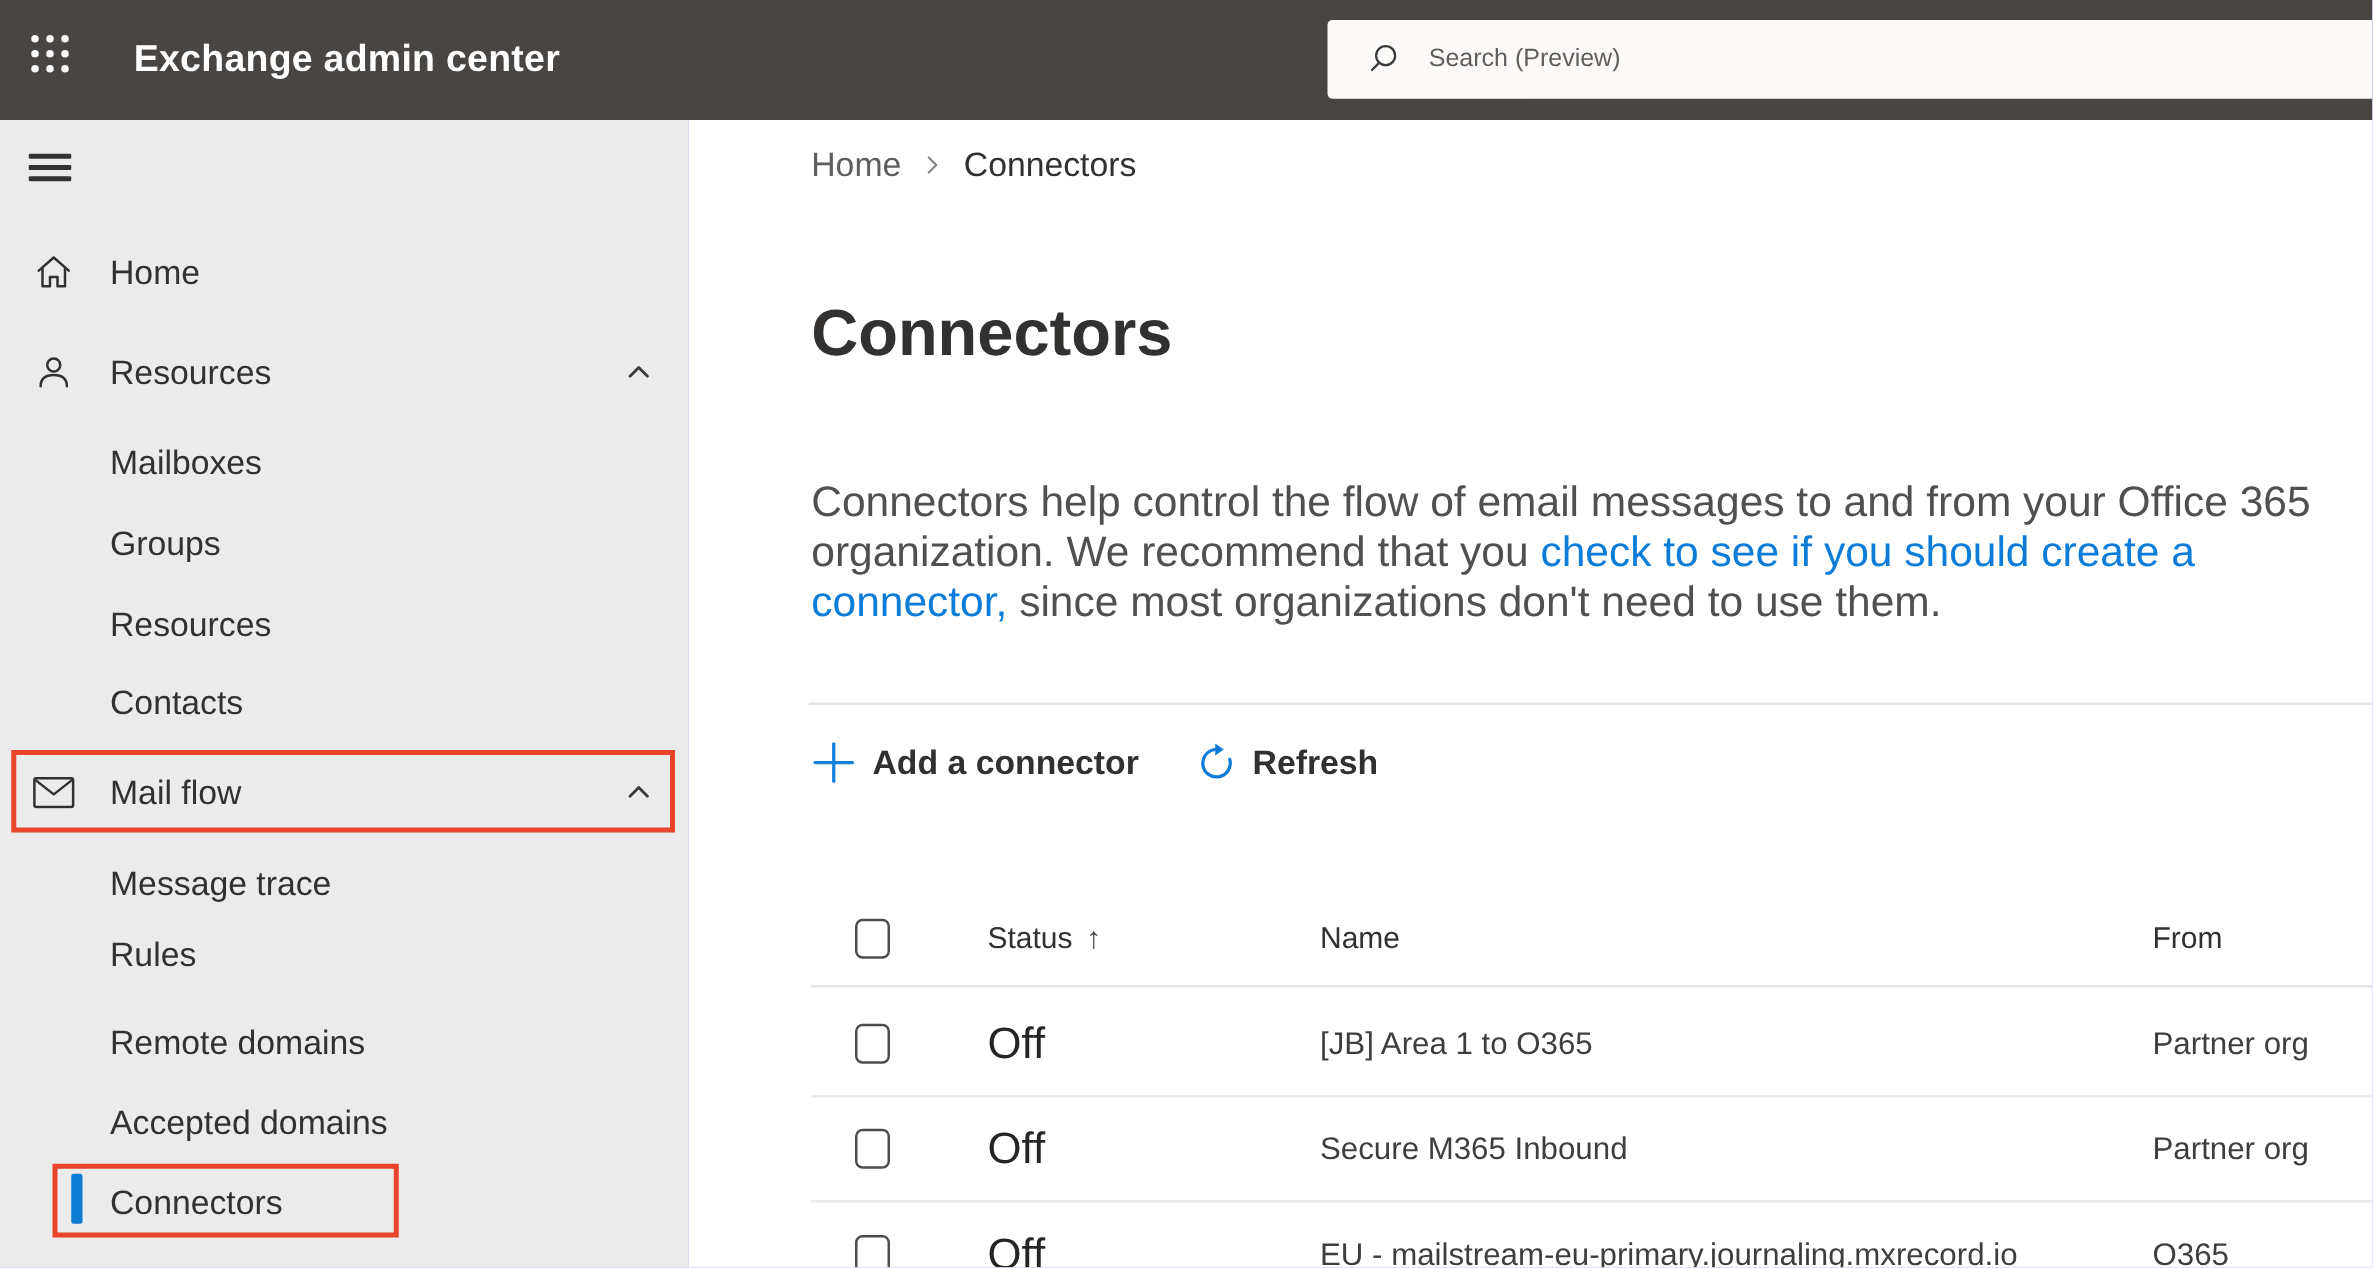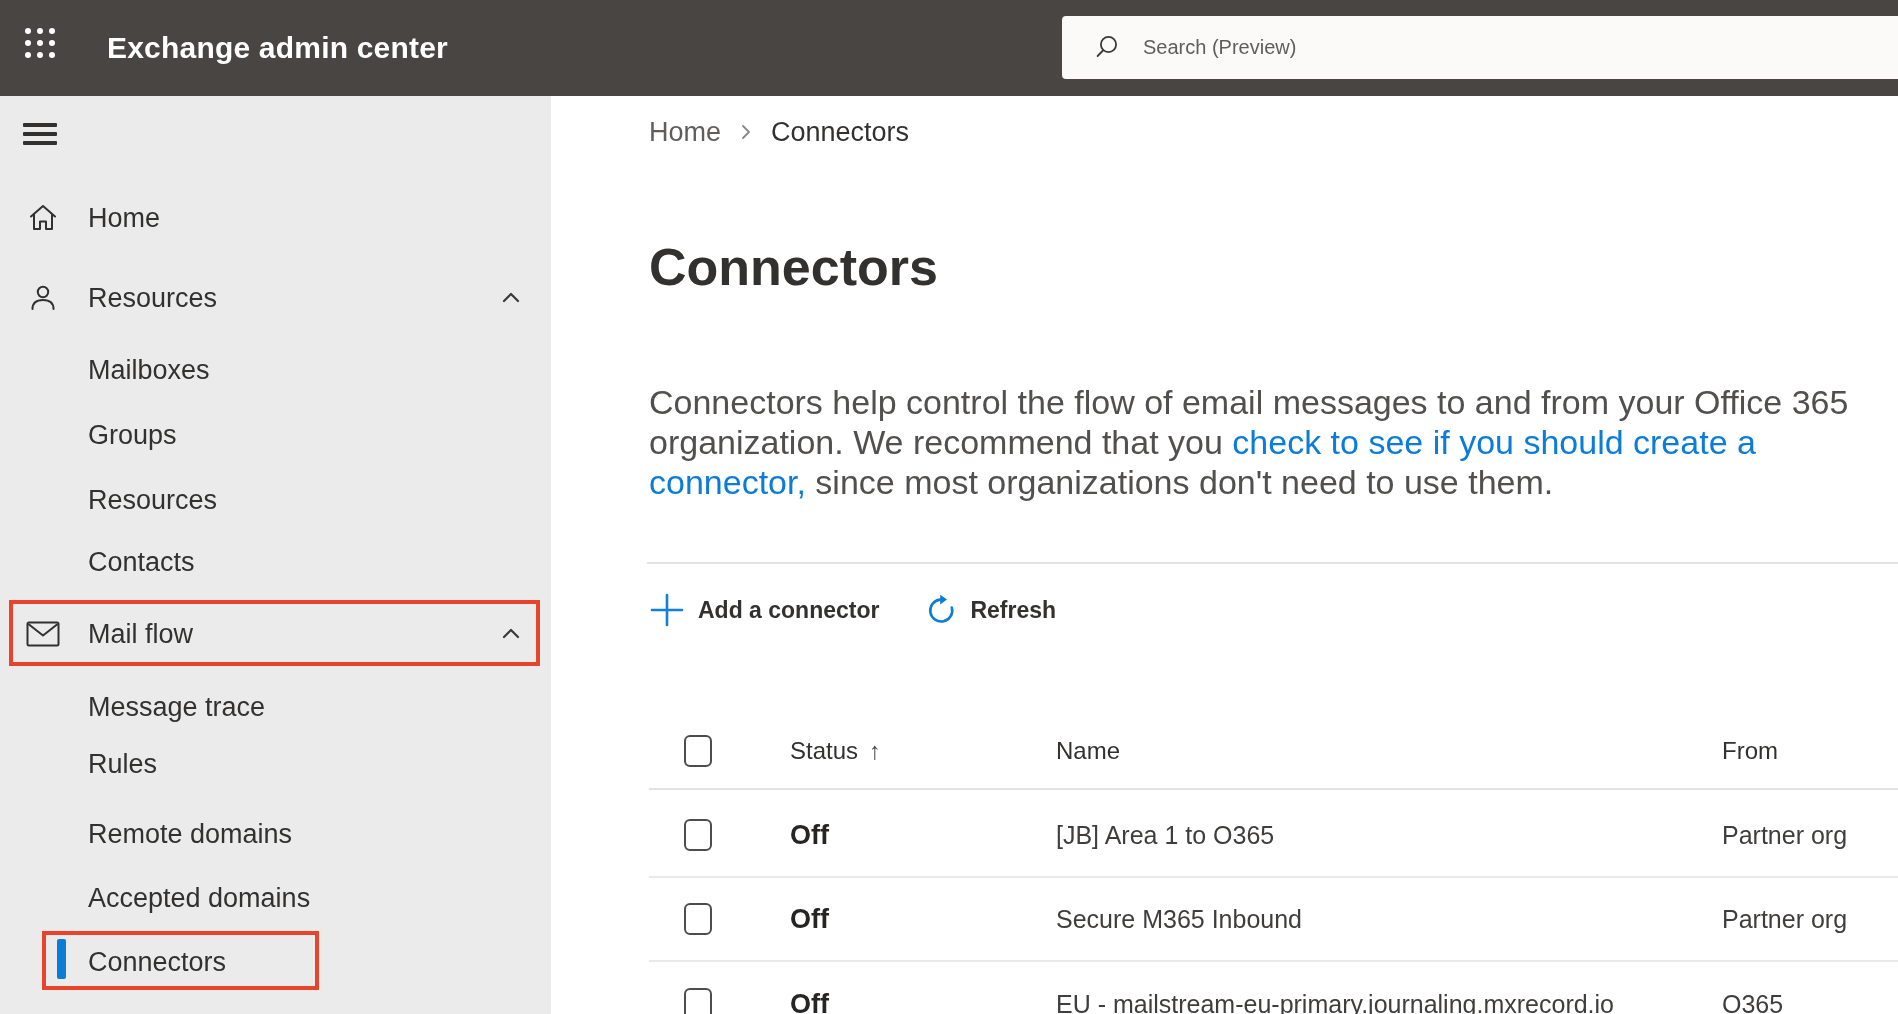--- a/index.html
+++ b/index.html
@@ -39,35 +39,35 @@
   .crumb-sep{margin:0 16px;display:flex;align-items:center;}
   .crumb-current{color:#323130;}
   .page-title{position:absolute;left:98px;top:142px;font-size:52px;line-height:58px;font-weight:700;color:#323130;margin:0;}
   .page-desc{position:absolute;left:98px;top:252px;width:1225px;font-size:34px;line-height:40px;color:#52504e;}
   .page-desc a{color:#0b7cd8;text-decoration:none;cursor:pointer;}
   .divider{position:absolute;left:96px;right:0;height:2px;background:#e5e3e1;}
   .div-toolbar{top:466px;}
   .div-header{top:692px;left:98px;}
   .toolbar{position:absolute;left:98px;top:488px;height:52px;display:flex;align-items:center;gap:46px;}
   .tool-btn{display:flex;align-items:center;gap:13px;background:none;border:none;padding:0;cursor:pointer;
-    font-family:inherit;font-size:23px;font-weight:600;color:#323130;white-space:nowrap;}
+    font-family:inherit;font-size:27px;font-weight:600;color:#323130;white-space:nowrap;}
   
   .trow{position:absolute;left:98px;right:0;display:flex;align-items:center;gap:24px;}
   .thead{top:631px;height:48px;font-size:24px;color:#323130;}
   .c1{width:117px;display:flex;align-items:center;}
   .c2{width:242px;}
   .c3{width:642px;}
   .c4{flex:1;}
   .checkbox{margin-left:35px;width:28px;height:32px;border:2px solid #4f4d4b;border-radius:6px;background:transparent;cursor:pointer;}
   .sort-arrow{margin-left:11px;font-size:24px;color:#484644;font-weight:400;}
   .row{height:84px;font-size:25px;color:#403e3c;border-bottom:2px solid #eceae8;}
   .row-1{top:698px;}
   .row-2{top:782px;}
   .row-3{top:866px;border-bottom:none;}
-  .cell-status{font-size:27px;font-weight:700;color:#262523;}
+  .cell-status{font-size:35px;font-weight:400;color:#262523;}
   .cell-name,.cell-from{white-space:nowrap;overflow:hidden;}
 </style>
 </head>
 <body>
 
 <div class="app">
 
   <header class="topbar">
     <button class="waffle" title="">
       <i></i>

